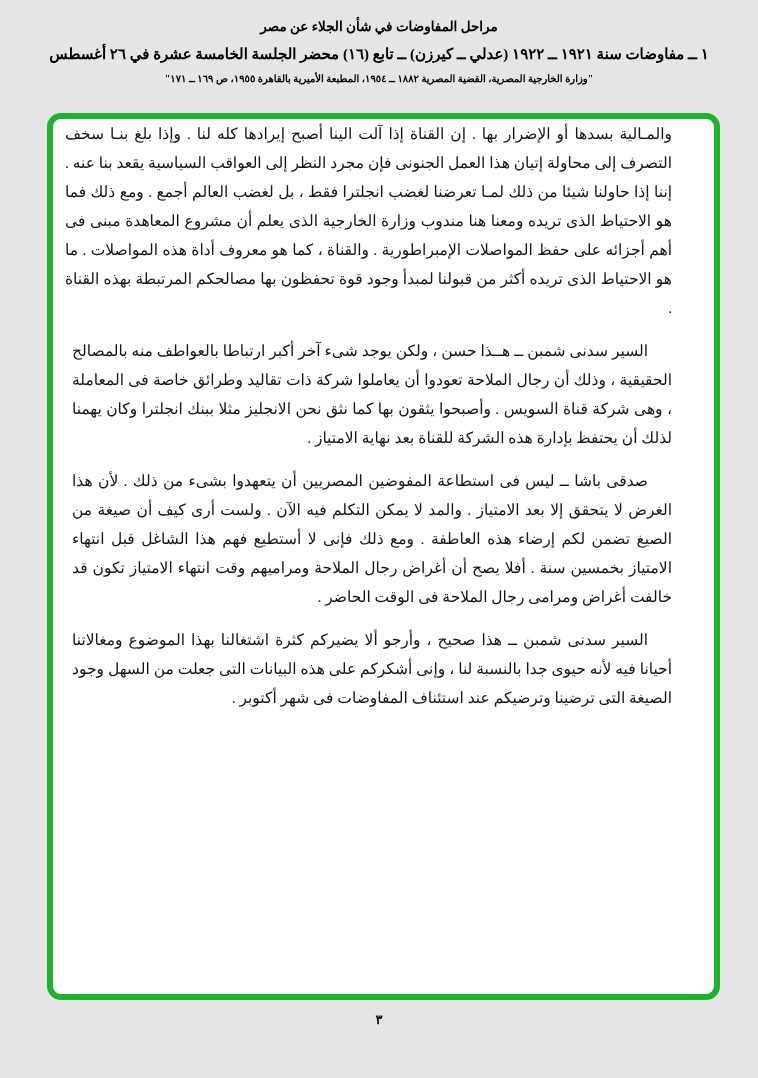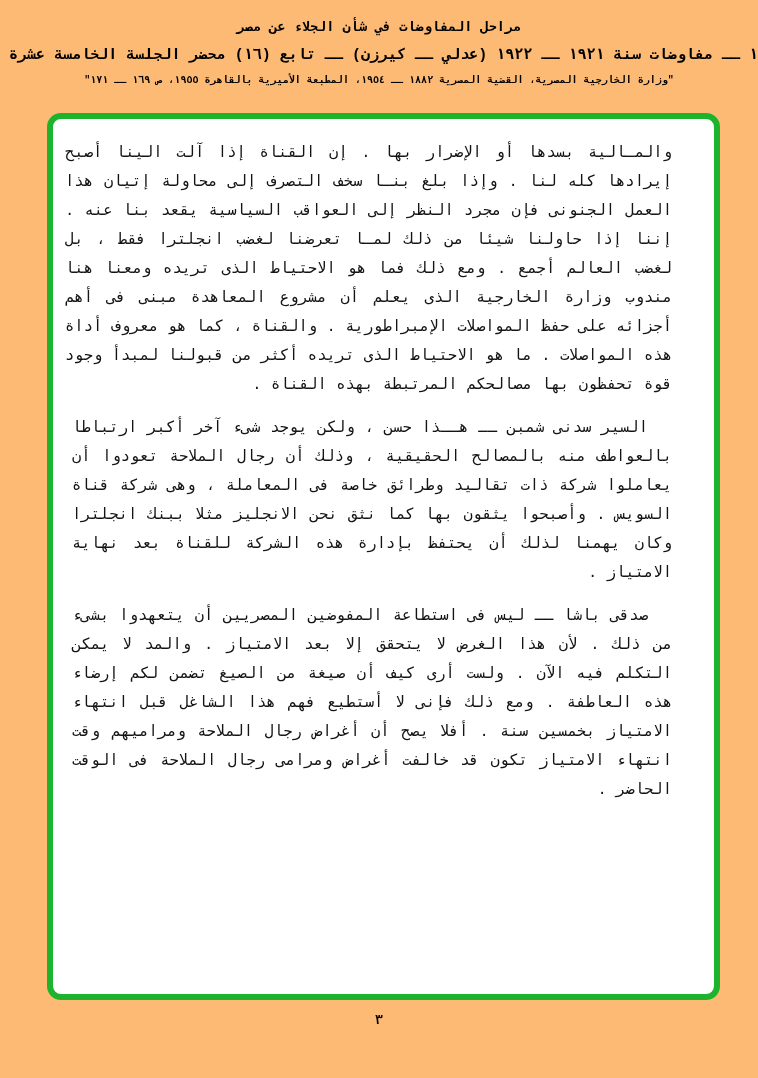--- a/index.html
+++ b/index.html
@@ -1,20 +1,20 @@
 <!DOCTYPE html>
 <html lang="ar" dir="rtl"><head>
 <meta charset="utf-8">
 <style>
   html,body{margin:0;padding:0;background:#ffffff;}
   .page{
     position:relative;
     width:758px;height:1078px;
-    background:#fdba74;
-    font-family:Liberation Mono, monospace;
+    background:#e5e5e5;
+    font-family:Liberation Serif, serif;
     direction:rtl;
     overflow:hidden;
     color:#111;
   }
   .doc-header{
     position:absolute;
     top:18px;left:0;right:0;
     text-align:center;
   }
   .doc-title{
@@ -42,21 +42,20 @@
     width:673px;height:887px;
     box-sizing:border-box;
     border:6px solid #1db32d;
     border-radius:14px;
     background:#ffffff;
   }
   .body-text{
     position:absolute;
     top:119px;left:65px;
     width:607px;
-    padding-top:20px;
     font-size:15.5px;
     line-height:29px;
     text-align:justify;
     color:#141414;
   }
   .para{
     margin:0 0 14px 0;
   }
   .para.indented{
     text-indent:24px;
@@ -81,17 +80,18 @@
     <div class="doc-subtitle">١ ــ مفاوضات سنة ١٩٢١ ــ ١٩٢٢ (عدلي ــ كيرزن) ــ تابع (١٦) محضر الجلسة الخامسة عشرة في ٢٦ أغسطس</div>
     <div class="doc-source">"وزارة الخارجية المصرية، القضية المصرية ١٨٨٢ ــ ١٩٥٤، المطبعة الأميرية بالقاهرة ١٩٥٥، ص ١٦٩ ــ ١٧١"</div>
   </div>
 
   <div class="highlight-box"></div>
 
   <div class="body-text">
     <p class="para">والمـالية بسدها أو الإضرار بها . إن القناة إذا آلت الينا أصبح إيرادها كله لنا . وإذا بلغ بنـا سخف التصرف إلى محاولة إتيان هذا العمل الجنونى فإن مجرد النظر إلى العواقب السياسية يقعد بنا عنه . إننا إذا حاولنا شيئا من ذلك لمـا تعرضنا لغضب انجلترا فقط ، بل لغضب العالم أجمع . ومع ذلك فما هو الاحتياط الذى تريده ومعنا هنا مندوب وزارة الخارجية الذى يعلم أن مشروع المعاهدة مبنى فى أهم أجزائه على حفظ المواصلات الإمبراطورية . والقناة ، كما هو معروف أداة هذه المواصلات . ما هو الاحتياط الذى تريده أكثر من قبولنا لمبدأ وجود قوة تحفظون بها مصالحكم المرتبطة بهذه القناة .</p>
     <p class="para indented">السير سدنى شمبن ــ هــذا حسن ، ولكن يوجد شىء آخر أكبر ارتباطا بالعواطف منه بالمصالح الحقيقية ، وذلك أن رجال الملاحة تعودوا أن يعاملوا شركة ذات تقاليد وطرائق خاصة فى المعاملة ، وهى شركة قناة السويس . وأصبحوا يثقون بها كما نثق نحن الانجليز مثلا ببنك انجلترا وكان يهمنا لذلك أن يحتفظ بإدارة هذه الشركة للقناة بعد نهاية الامتياز .</p>
     <p class="para indented">صدقى باشا ــ ليس فى استطاعة المفوضين المصريين أن يتعهدوا بشىء من ذلك . لأن هذا الغرض لا يتحقق إلا بعد الامتياز . والمد لا يمكن التكلم فيه الآن . ولست أرى كيف أن صيغة من الصيغ تضمن لكم إرضاء هذه العاطفة . ومع ذلك فإنى لا أستطيع فهم هذا الشاغل قبل انتهاء الامتياز بخمسين سنة . أفلا يصح أن أغراض رجال الملاحة ومراميهم وقت انتهاء الامتياز تكون قد خالفت أغراض ومرامى رجال الملاحة فى الوقت الحاضر .</p>
+    <p class="para indented">السير سدنى شمبن ــ هذا صحيح ، وأرجو ألا يضيركم كثرة اشتغالنا بهذا الموضوع ومغالاتنا أحيانا فيه لأنه حيوى جدا بالنسبة لنا ، وإنى أشكركم على هذه البيانات التى جعلت من السهل وجود الصيغة التى ترضينا وترضيكم عند استئناف المفاوضات فى شهر أكتوبر .</p>
   </div>
 
   <div class="page-number">٣</div>
 
 </div>
 
 </body></html>

